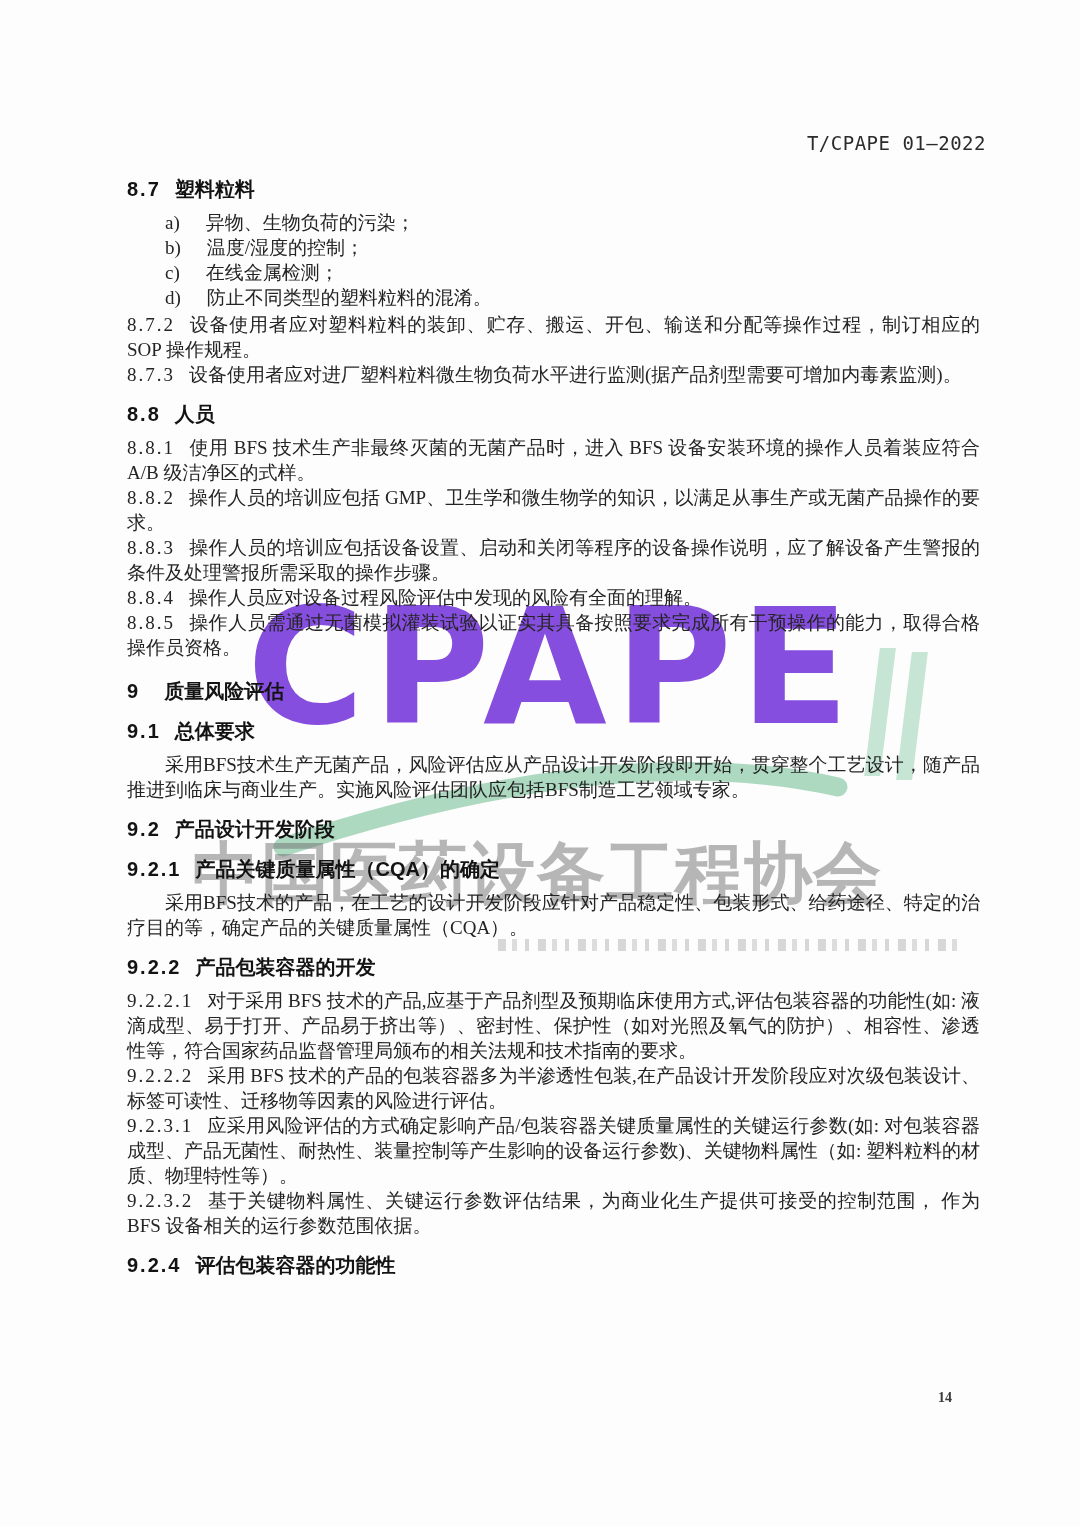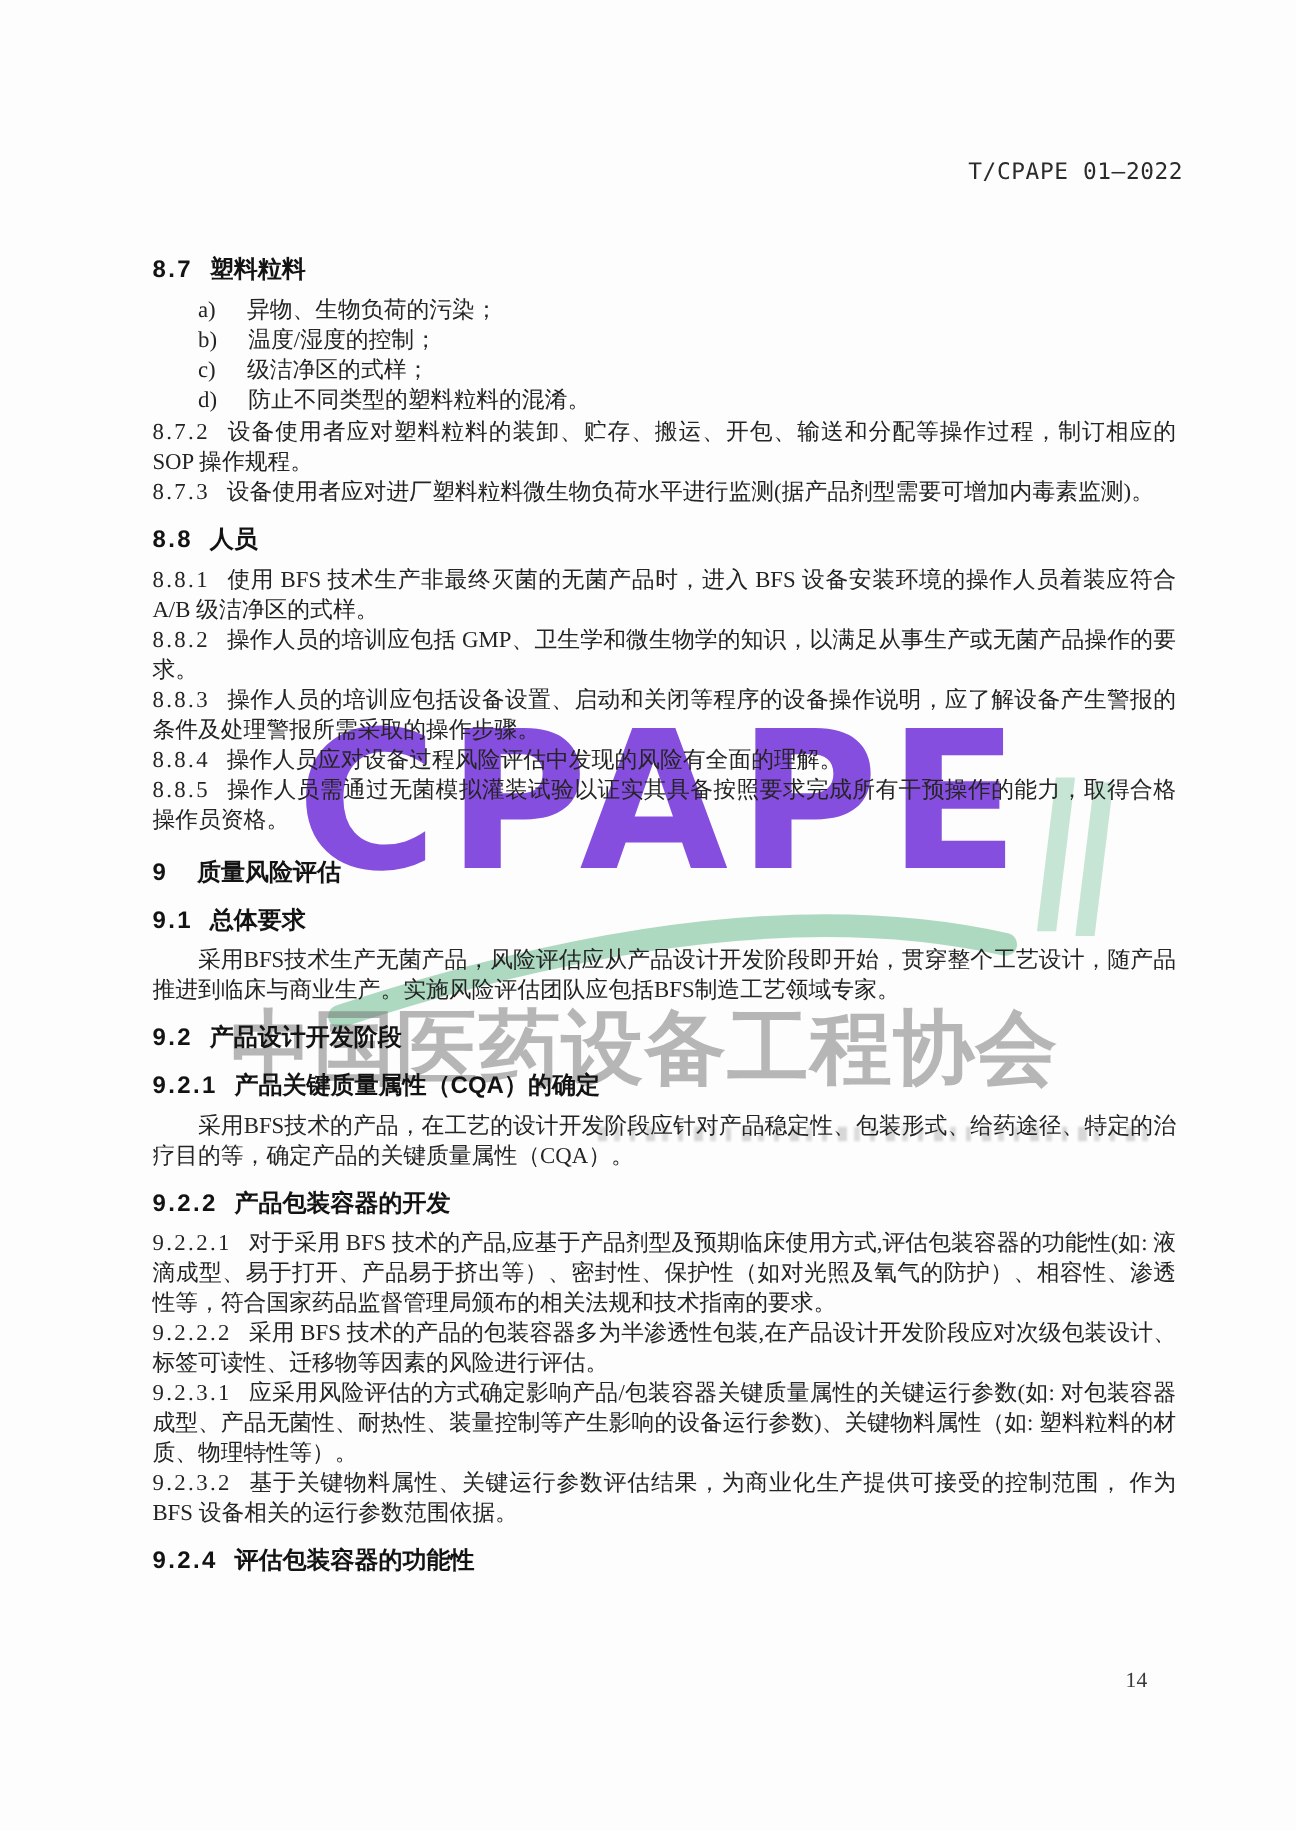--- a/index.html
+++ b/index.html
@@ -8,21 +8,21 @@
     font-family:"Liberation Serif","DejaVu Serif",serif;color:#222;
   }
   
   .header-code{
     position:absolute;top:132px;right:94px;
     font-family:"DejaVu Sans Mono","Liberation Mono",monospace;
     font-size:19px;letter-spacing:0.5px;color:#2b2b2b;white-space:nowrap;text-align:center;
   }
   .page-num{
     position:absolute;left:938px;top:1390px;
-    font-size:18px;color:#3a3a3a;
+    font-size:14px;color:#3a3a3a;font-weight:bold;
   }
   
   .wm-logo{
     position:absolute;left:247px;top:588px;z-index:1;
     font-family:"DejaVu Sans","Liberation Sans",sans-serif;
     font-weight:700;font-size:160px;line-height:160px;letter-spacing:8px;
     color:#6d28d9;opacity:.82;white-space:nowrap;
   }
   .wm-arc{position:absolute;left:0;top:0;z-index:1;}
   .wm-bar{
@@ -40,21 +40,21 @@
   .wm-sub{
     position:absolute;left:498px;top:939px;width:462px;height:12px;z-index:1;
     opacity:.32;filter:blur(.7px);
     background:repeating-linear-gradient(90deg,
       #8a8a8a 0 8px,transparent 8px 14px,
       #9a9a9a 14px 19px,transparent 19px 27px,
       #8a8a8a 27px 31px,transparent 31px 40px);
   }
   
   .content{
-    position:absolute;left:127px;top:0;width:853px;padding-top:176px;z-index:2;margin-top:36px;
+    position:absolute;left:127px;top:0;width:853px;padding-top:176px;z-index:2;
   }
   .content > :first-child{margin-top:0;}
   .h{
     font-family:"Liberation Sans","DejaVu Sans",sans-serif;
     font-weight:700;font-size:20px;line-height:26px;margin:14px 0 8px;color:#131313;
   }
   .h .hnum{margin-right:14px;letter-spacing:2px;}
   .h.h1{margin-top:18px;}
   .h.h1 .hnum{margin-right:24px;}
   .p{
@@ -80,21 +80,21 @@
   <div class="wm-org">中国医药设备工程协会</div>
   <div class="wm-sub"></div>
 
   <div class="header-code">T/CPAPE 01—2022</div>
 
   <div class="content">
       <div class="h h2"><span class="hnum">8.7</span><span class="htitle">塑料粒料</span></div>
       <ul class="list">
         <li><span class="llabel">a)</span><span>异物、生物负荷的污染；</span></li>
         <li><span class="llabel">b)</span><span>温度/湿度的控制；</span></li>
-        <li><span class="llabel">c)</span><span>级洁净区的式样；</span></li>
+        <li><span class="llabel">c)</span><span>在线金属检测；</span></li>
         <li><span class="llabel">d)</span><span>防止不同类型的塑料粒料的混淆。</span></li>
       </ul>
       <p class="p"><span class="pnum">8.7.2</span><span>设备使用者应对塑料粒料的装卸、贮存、搬运、开包、输送和分配等操作过程，制订相应的 SOP 操作规程。</span></p>
       <p class="p"><span class="pnum">8.7.3</span><span>设备使用者应对进厂塑料粒料微生物负荷水平进行监测(据产品剂型需要可增加内毒素监测)。</span></p>
       <div class="h h2"><span class="hnum">8.8</span><span class="htitle">人员</span></div>
       <p class="p"><span class="pnum">8.8.1</span><span>使用 BFS 技术生产非最终灭菌的无菌产品时，进入 BFS 设备安装环境的操作人员着装应符合 A/B 级洁净区的式样。</span></p>
       <p class="p"><span class="pnum">8.8.2</span><span>操作人员的培训应包括 GMP、卫生学和微生物学的知识，以满足从事生产或无菌产品操作的要求。</span></p>
       <p class="p"><span class="pnum">8.8.3</span><span>操作人员的培训应包括设备设置、启动和关闭等程序的设备操作说明，应了解设备产生警报的条件及处理警报所需采取的操作步骤。</span></p>
       <p class="p"><span class="pnum">8.8.4</span><span>操作人员应对设备过程风险评估中发现的风险有全面的理解。</span></p>
       <p class="p"><span class="pnum">8.8.5</span><span>操作人员需通过无菌模拟灌装试验以证实其具备按照要求完成所有干预操作的能力，取得合格操作员资格。</span></p>

